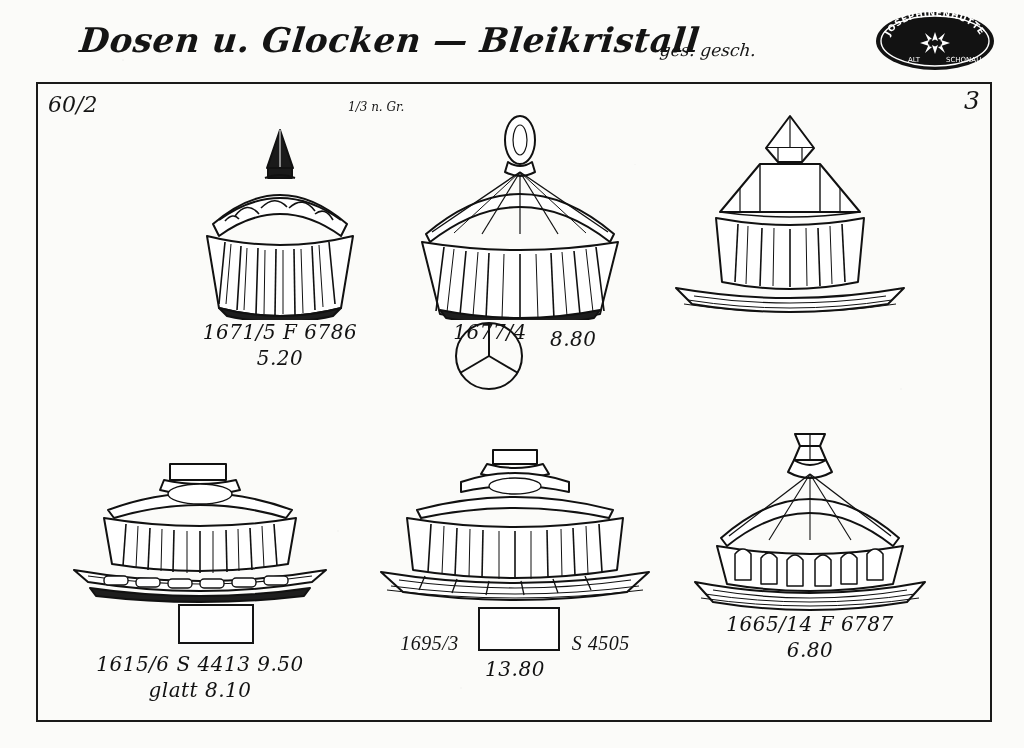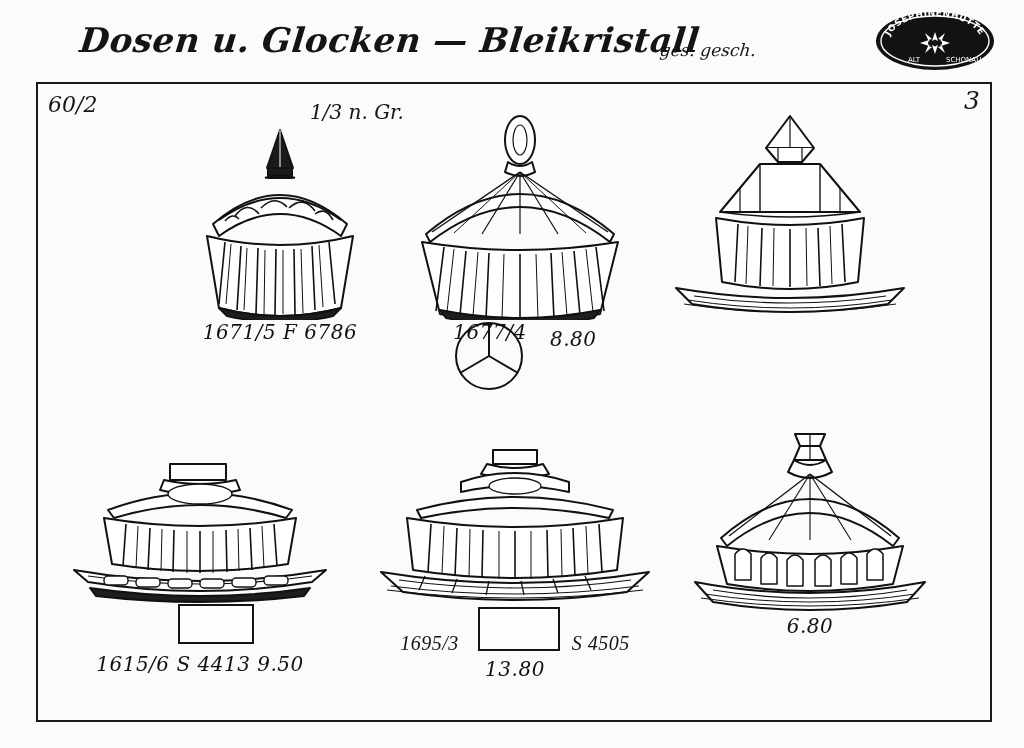--- a/index.html
+++ b/index.html
@@ -83,21 +83,21 @@
 
   
   .corner-note {
     position: absolute;
     font-family: "DejaVu Serif", serif;
     font-size: 22px;
     font-style: italic;
     color: #151515;
   }
   #note-left  { left: 48px;  top: 92px; }
-  #note-scale { left: 310px; top: 100px; font-size: 20px; text-align: right; }
+  #note-scale { left: 348px; top: 100px; font-size: 12px; text-align: right; }
   #note-page  { right: 44px; top: 86px; font-size: 25px; }
 
   
   .item {
     position: absolute;
     text-align: center;
   }
   .art {
     display: block;
     margin: 0 auto;
@@ -206,20 +206,21 @@
             <path d="M100 130 l-1 64"></path>
            <path d="M118 130 l0 64"></path>
             <path d="M136 129 l2 64"></path>
             <path d="M154 125 l4 62"></path>
           </g>
 
         <path d="M54 188 q61 16 122 0 l-8 8 q-53 12 -106 0 Z" fill="#1e1e1e"></path>
       </g>
     </svg>
     <div class="caption">1671/5   F 6786</div>
+    <div class="caption line2">5.20</div>
   </div>
 
   <div class="item" style="left:380px; top:112px; width:280px;">
     <svg class="art" width="256" height="208" viewBox="0 0 256 208" xmlns="http://www.w3.org/2000/svg">
       <g fill="none" stroke="#111" stroke-width="2" stroke-linejoin="round">
 
         <ellipse cx="128" cy="28" rx="15" ry="24" fill="#fff"></ellipse>
         <ellipse cx="128" cy="28" rx="7" ry="15" stroke-width="1.2"></ellipse>
         <path d="M116 50 q12 8 24 0 l3 10 q-15 8 -30 0 Z" fill="#fff"></path>
 
@@ -338,20 +339,21 @@
           <rect x="76" y="126" width="24" height="9" rx="4"></rect>
           <rect x="108" y="127" width="24" height="9" rx="4"></rect>
           <rect x="140" y="127" width="24" height="9" rx="4"></rect>
           <rect x="172" y="126" width="24" height="9" rx="4"></rect>
           <rect x="204" y="124" width="24" height="9" rx="4"></rect>
         </g>
         <path d="M30 136 q110 16 220 0 l-6 8 q-104 12 -208 0 Z" fill="#1e1e1e"></path>
       </g>
     </svg>
     <div class="caption" style="margin-top:40px;">1615/6  S 4413    9.50</div>
+    <div class="caption line2">glatt       8.10</div>
   </div>
 
   <div class="blank-box" style="left:178px; top:604px; width:72px; height:36px;"></div>
 
   <div class="item" style="left:355px; top:440px; width:320px;">
     <svg class="art" width="300" height="170" viewBox="0 0 300 170" xmlns="http://www.w3.org/2000/svg">
       <g fill="none" stroke="#111" stroke-width="2" stroke-linejoin="round">
 
         <rect x="128" y="10" width="44" height="14" fill="#fff"></rect>
         <path d="M122 24 q28 8 56 0 l6 10 q-34 10 -68 0 Z" fill="#fff"></path>
@@ -434,17 +436,18 @@
         </g>
 
         <path d="M26 160 q115 22 230 0 l-18 20 q-97 16 -194 0 Z" fill="#fff"></path>
         <path d="M44 168 q97 16 194 0" stroke-width="1.2"></path>
         <g stroke-width="1">
           <path d="M36 172 q105 16 210 0"></path>
           <path d="M32 176 q109 16 218 0"></path>
         </g>
       </g>
     </svg>
+    <div class="caption">1665/14   F 6787</div>
     <div class="caption line2">6.80</div>
   </div>
 
   <div id="grain"></div>
 </div>
 
 </body></html>

